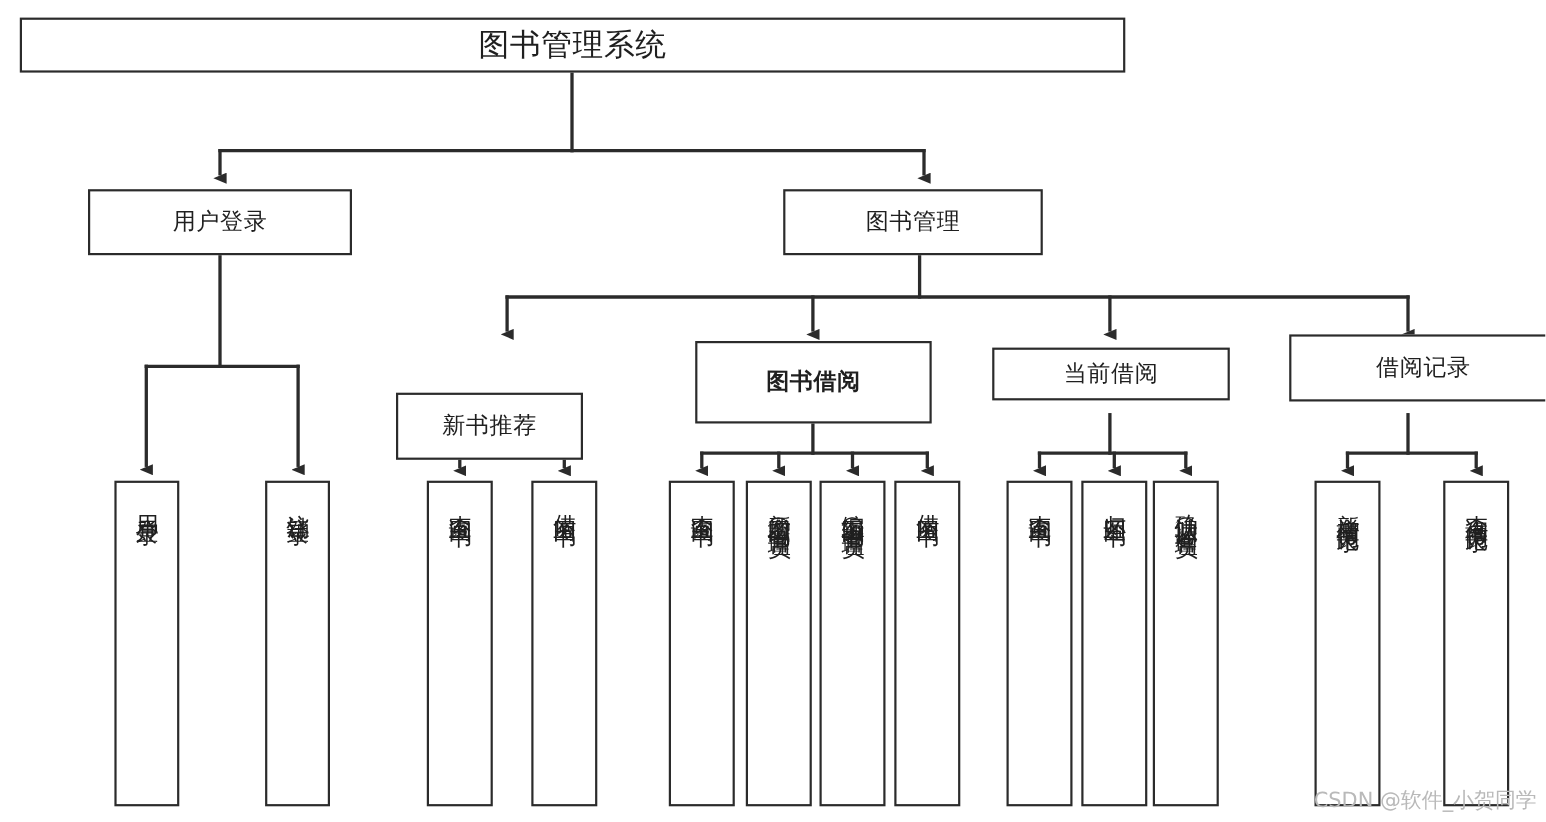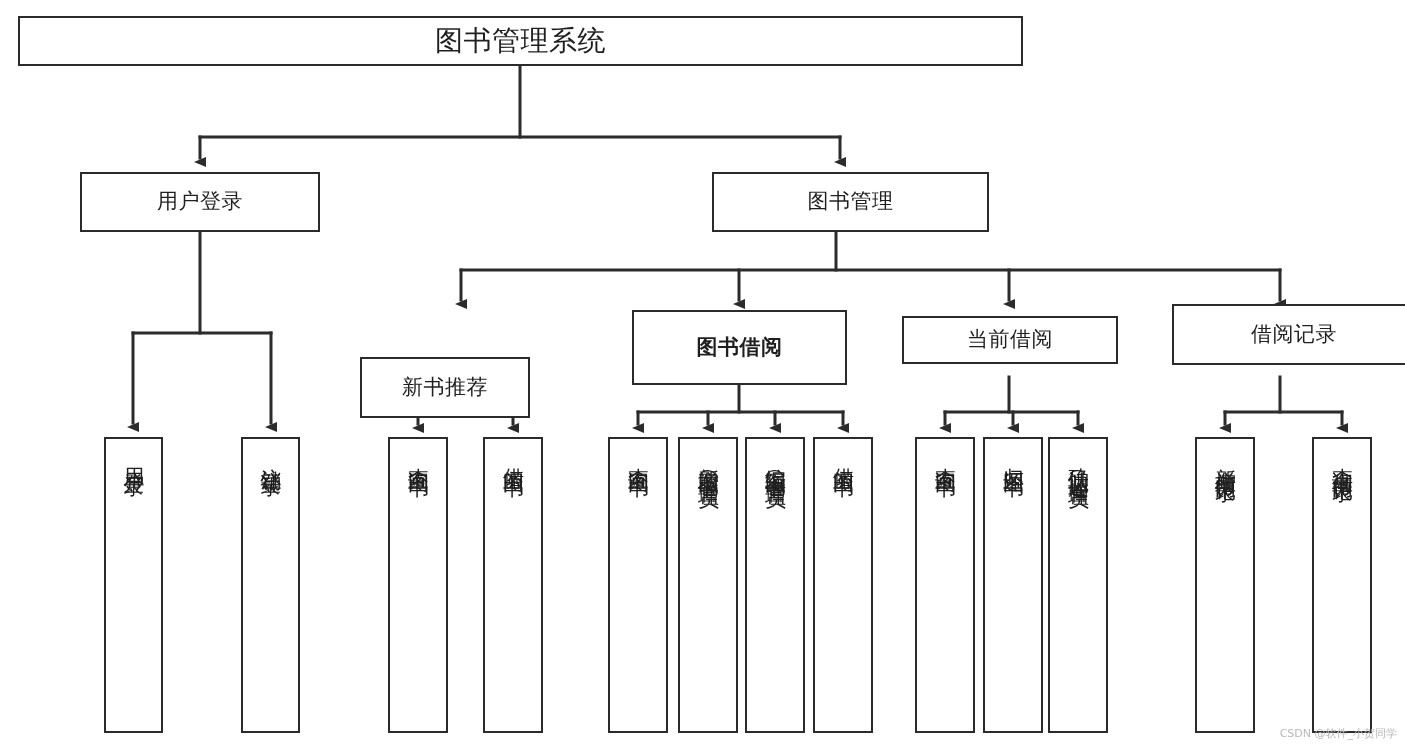--- a/index.html
+++ b/index.html
@@ -58,21 +58,21 @@
     text-orientation: upright;
     font-size: 21px;
     letter-spacing: 3px;
     line-height: 1;
     white-space: nowrap;
   }
   #watermark {
     position: absolute;
     right: 8px;
     bottom: 6px;
-    font-size: 11px;
+    font-size: 19px;
     color: #b9b9b9;
     z-index: 5;
     white-space: nowrap;
     font-family: "DejaVu Sans", "Liberation Sans", sans-serif;
   }
 </style>
 </head>
 <body>
 
 <div id="diagram-root">
@@ -128,21 +128,21 @@
   </svg>
 
   <div class="node root horizontal" style="left:18px; top:16px; width:1005px; height:50px;">
     <span class="label">图书管理系统</span>
   </div>
 
   <div class="node horizontal" style="left:80px; top:172px; width:240px; height:60px;">
     <span class="label">用户登录</span>
   </div>
 
-  <div class="node horizontal" style="left:712px; top:172px; width:277px; height:60px;">
+  <div class="node horizontal" style="left:712px; top:172px; width:236px; height:60px;">
     <span class="label">图书管理</span>
   </div>
 
   <div class="node horizontal" style="left:360px; top:316px; width:170px; height:61px;margin-top:41px;">
     <span class="label">新书推荐</span>
   </div>
 
   <div class="node horizontal" style="left:632px; top:310px; width:215px; height:75px;font-weight:bold;">
     <span class="label">图书借阅</span>
   </div>

